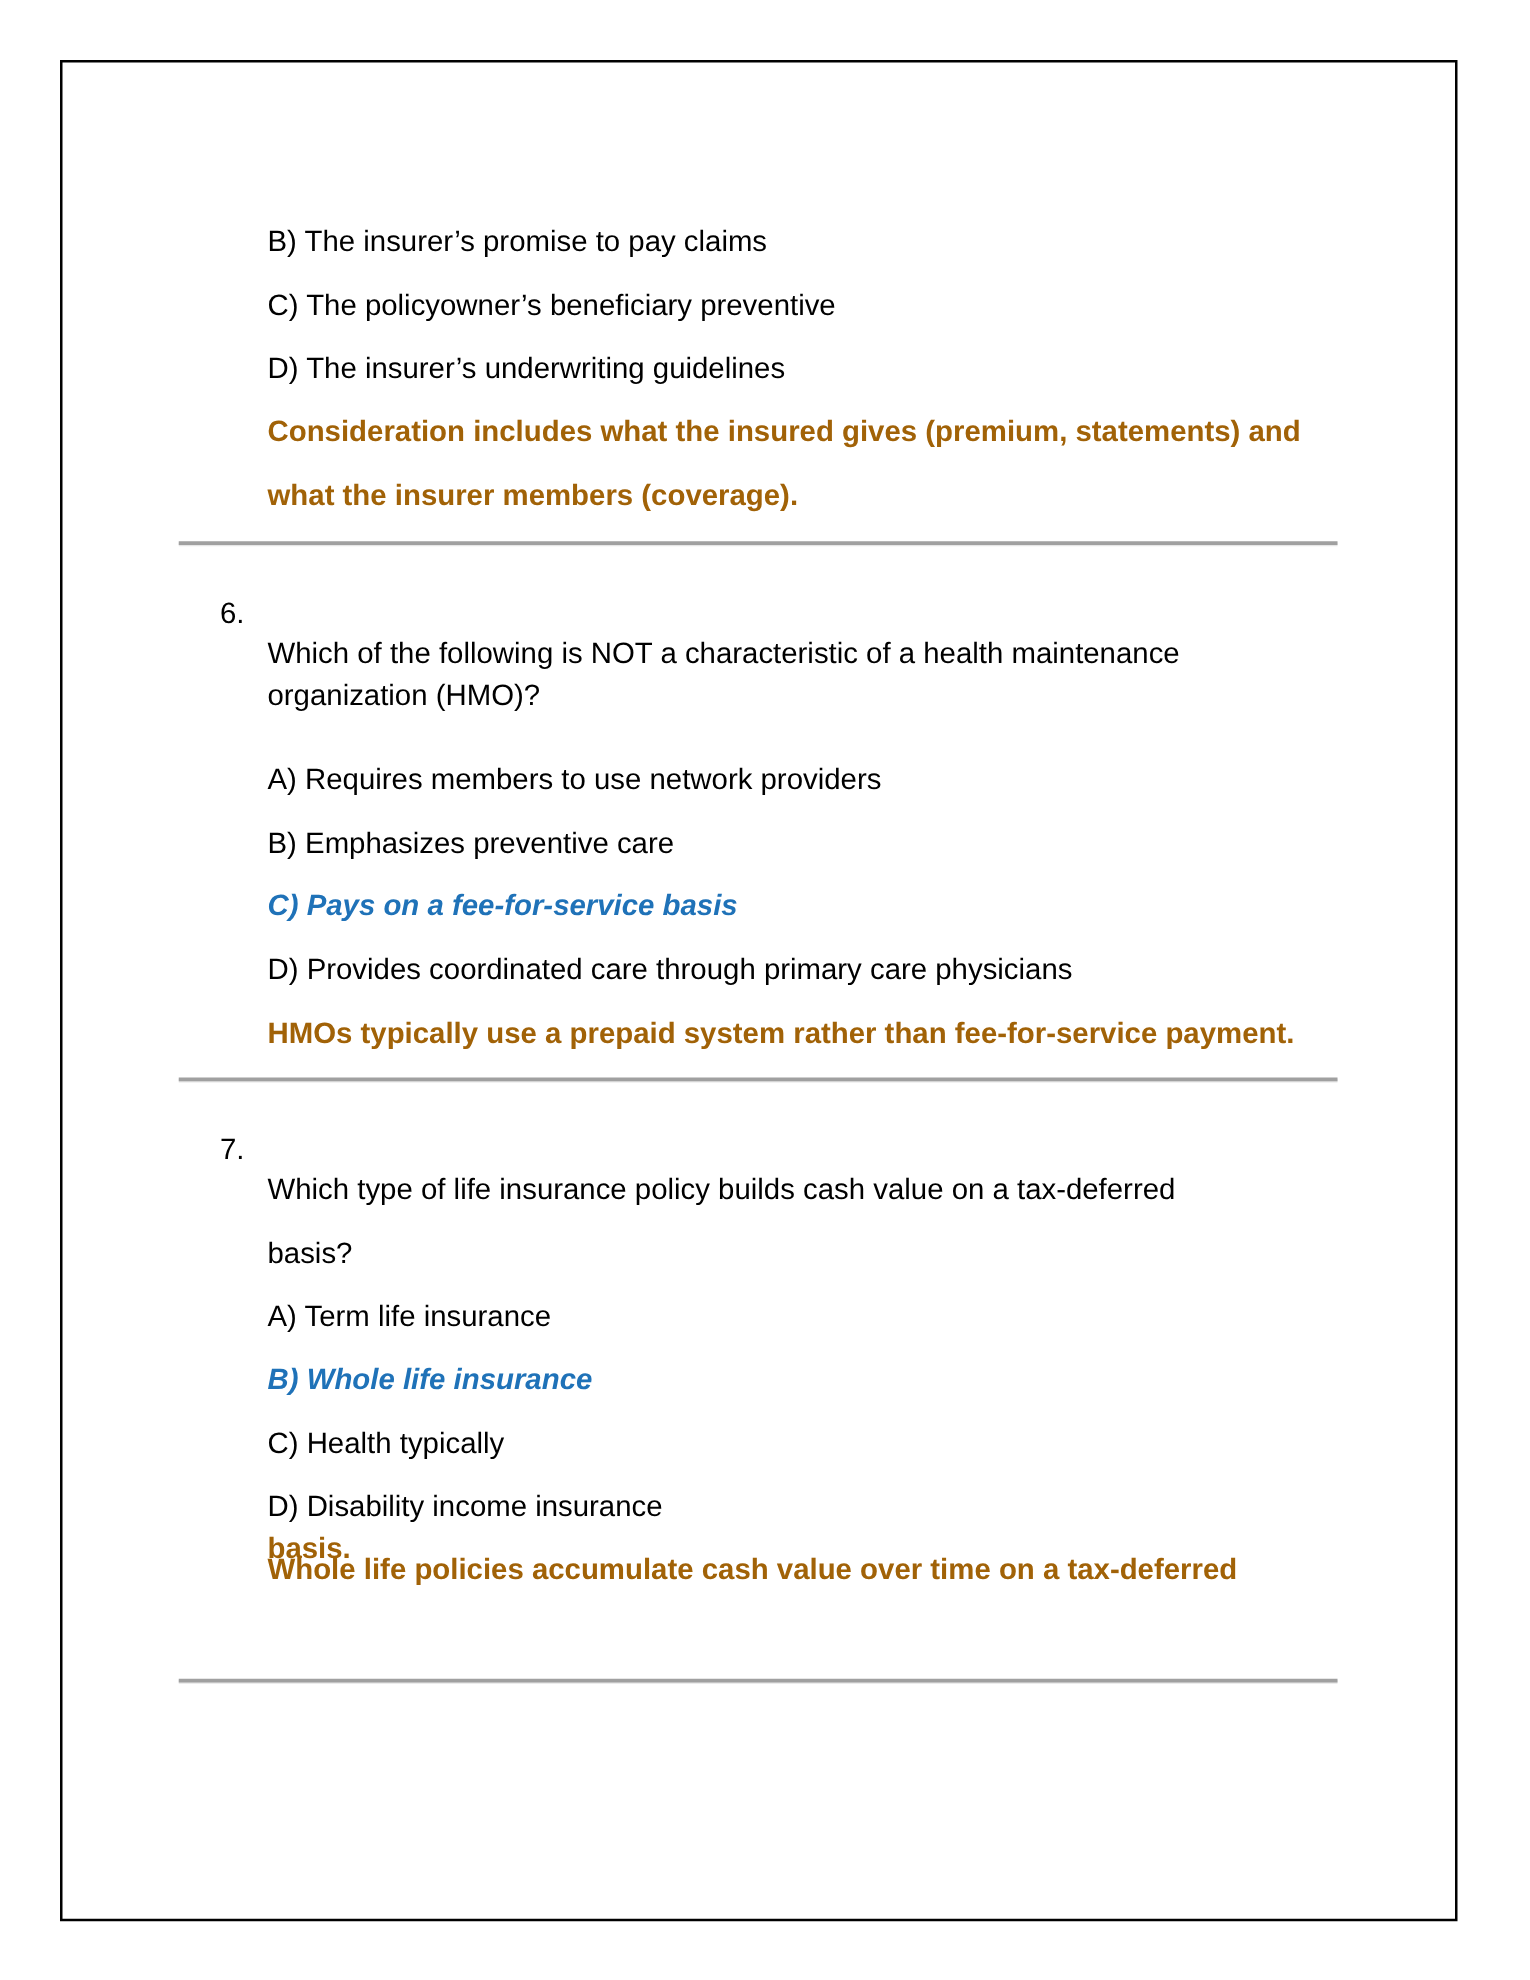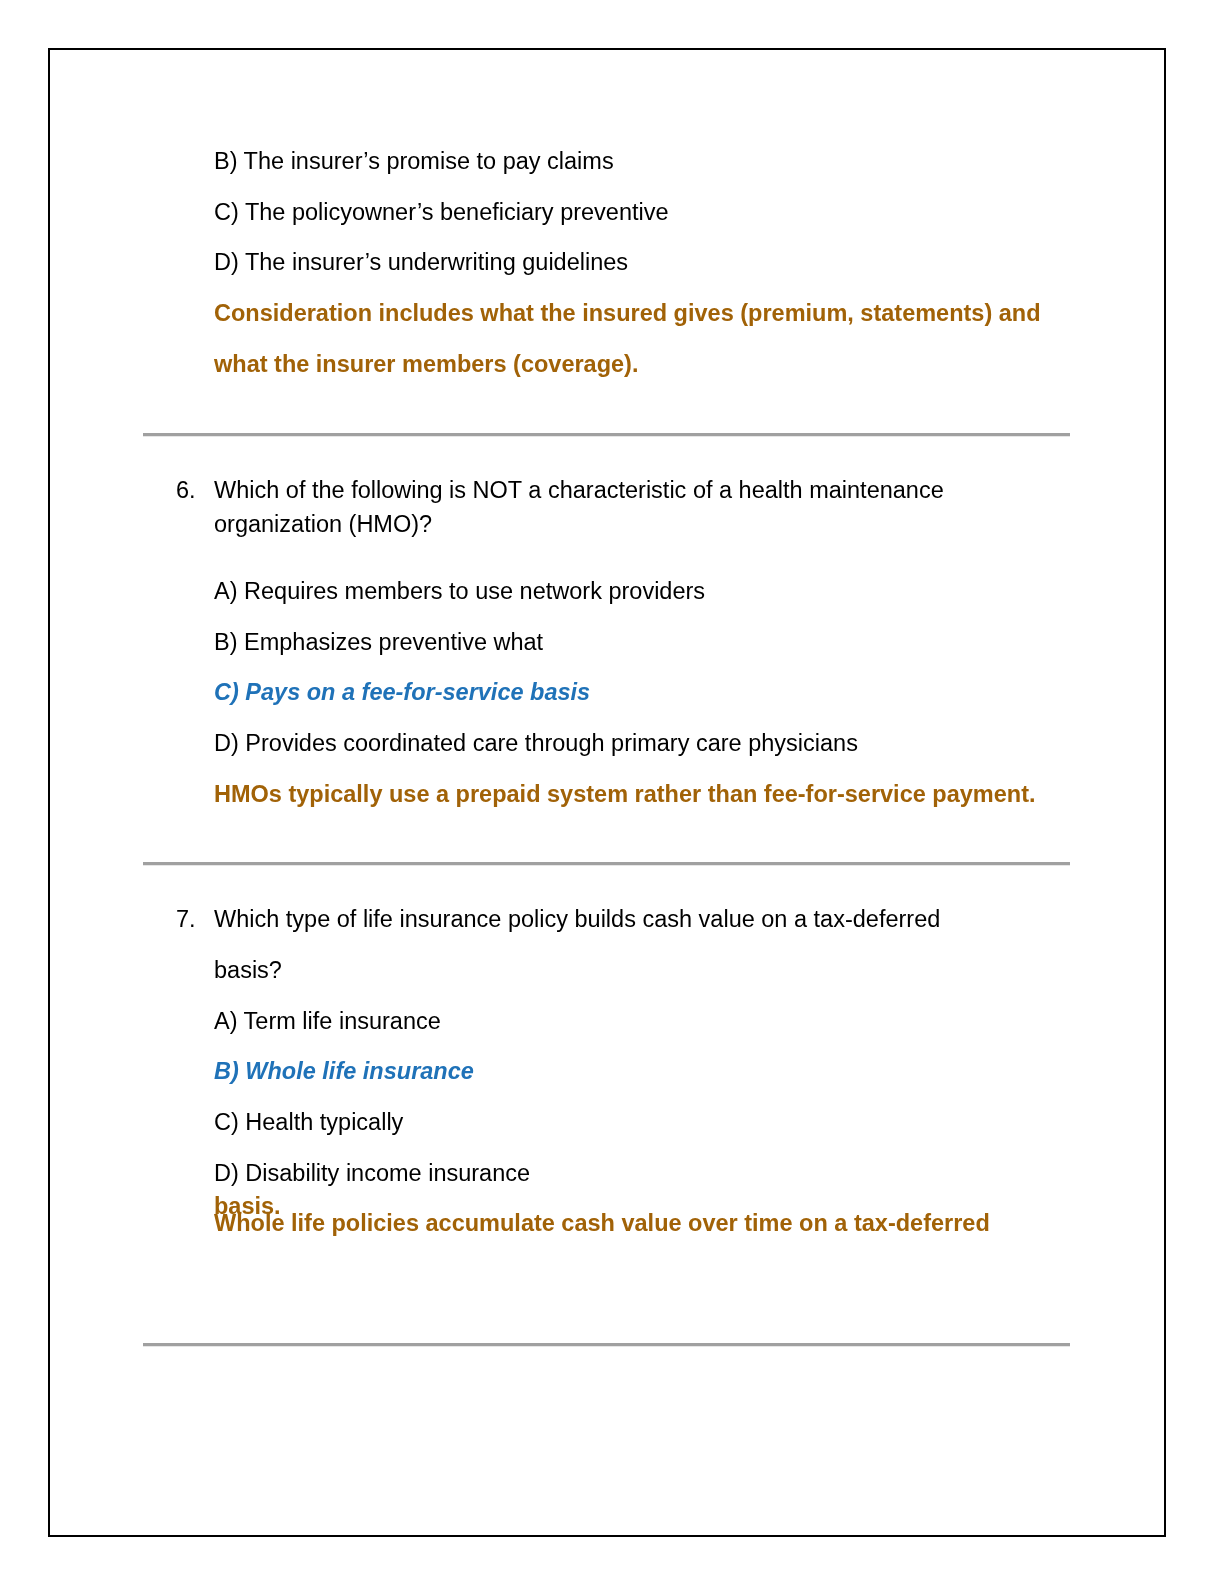--- a/index.html
+++ b/index.html
@@ -1,20 +1,20 @@
 <!DOCTYPE html>
 <html><head>
 <meta charset="utf-8">
 <style>
   html, body { margin: 0; padding: 0; background: #ffffff; }
   body { width: 1224px; height: 1584px; position: relative; overflow: hidden;
          font-family: "Liberation Sans", "DejaVu Sans", sans-serif; color: #000; }
   .page-border { position: absolute; left: 48px; top: 48px; width: 1114px; height: 1485px;
                  border: 2.5px solid #000; box-sizing: content-box; }
-  .line { position: absolute; left: 214px; font-size: 23.5px; line-height: 28px; white-space: nowrap; }
+  .line { position: absolute; left: 214px; font-size: 23.5px; line-height: 28px; white-space: nowrap; margin-top: 32px; }
   .num { position: absolute; left: 176px; font-size: 23.5px; line-height: 28px; }
   .answer { color: #1F72B8; font-weight: bold; font-style: italic; }
   .explain { color: #a16207; font-weight: bold; }
   .sep { position: absolute; left: 143px; width: 927px; height: 3px; background: #A0A0A0;
          box-shadow: 0 1px 0 #e6e6e6; }
 </style>
 </head>
 <body>
 
 <div class="page-border"></div>
@@ -27,21 +27,21 @@
   <div class="line explain" style="top:350px">what the insurer members (coverage).</div>
 </div>
 
 <div class="sep" style="top:433px"></div>
 
 <div>
   <div class="num" style="top:476px">6.</div>
   <div class="line" style="top:476px">Which of the following is NOT a characteristic of a health maintenance</div>
   <div class="line" style="top:510px">organization (HMO)?</div>
   <div class="line" style="top:577px">A) Requires members to use network providers</div>
-  <div class="line" style="top:628px">B) Emphasizes preventive what</div>
+  <div class="line" style="top:628px">B) Emphasizes preventive care</div>
   <div class="line answer" style="top:678px">C) Pays on a fee-for-service basis</div>
   <div class="line" style="top:729px">D) Provides coordinated care through primary care physicians</div>
   <div class="line explain" style="top:780px">HMOs typically use a prepaid system rather than fee-for-service payment.</div>
 </div>
 
 <div class="sep" style="top:862px"></div>
 
 <div>
   <div class="num" style="top:905px">7.</div>
   <div class="line" style="top:905px">Which type of life insurance policy builds cash value on a tax-deferred</div>

